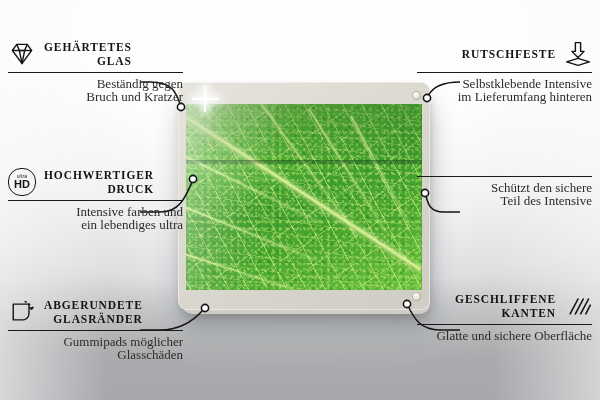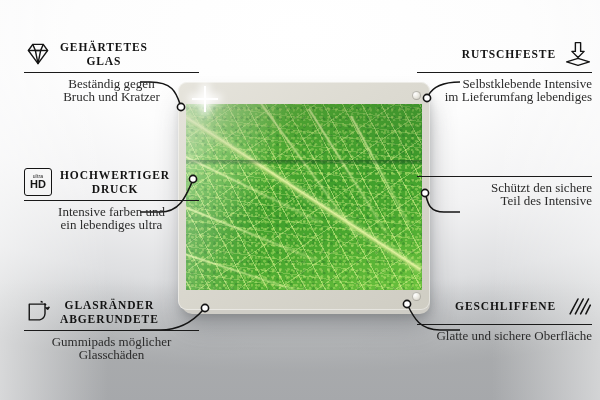--- a/index.html
+++ b/index.html
@@ -118,41 +118,41 @@
   .pad{
     position:absolute;width:9px;height:9px;border-radius:50%;
     background:radial-gradient(circle at 35% 32%, #ffffff 0%, #e9e7df 45%, #bdbbb2 100%);
     box-shadow:inset 0 0 0 1px rgba(140,138,130,.55);
   }
   .pad-tr{right:9px;top:9px;}
   .pad-br{right:9px;bottom:9px;}
 
   
   .callout{position:absolute;width:175px;}
-  .c-left{left:24px;text-align:center;}
+  .c-left{left:8px;text-align:right;}
   .c-right{right:8px;text-align:right;}
 
   .c-head{display:flex;align-items:center;gap:8px;}
   .c-right .c-head{flex-direction:row-reverse;}
   .c-title{
     font-size:11.5px;letter-spacing:.9px;line-height:14px;
     color:#131313;font-weight:700;text-transform:uppercase;
     font-family:"Liberation Serif", serif;
   }
   .c-rule{
     height:1px;background:#1a1a1a;margin:4px 0 5px 0;width:100%;
   }
   .c-sub{
     font-size:13px;line-height:12.5px;color:#2b2b2b;
     font-family:"Liberation Serif", serif;
   }
   .ico{width:28px;height:28px;flex:0 0 28px;color:#141414;}
   .ico svg{display:block;width:28px;height:28px;}
   .hdbox{
-    width:26px;height:26px;flex:0 0 26px;border:1.6px solid #141414;border-radius:3px;
+    width:26px;height:26px;flex:0 0 26px;border:1.6px solid #141414;border-radius:13px;
     display:flex;flex-direction:column;align-items:center;justify-content:center;color:#141414;
   }
   .hd-s{font-size:5px;letter-spacing:.2px;line-height:5px;font-family:"Liberation Sans",sans-serif;}
   .hd-b{font-size:11px;font-weight:700;line-height:11px;font-family:"Liberation Sans",sans-serif;}
 
   
   #co-glass{top:40px;}
   #co-print{top:168px;}
   #co-edges{top:298px;}
   #co-pads{top:40px;}
@@ -253,22 +253,22 @@
   <div class="callout c-left" id="co-edges">
     <div class="c-head">
       <span class="ico">
         <svg viewBox="0 0 32 32" fill="none" stroke="currentColor" stroke-width="1.6">
           <path d="M6 7 V25 H18 A8 8 0 0 0 24 18 V7 Z" stroke-linejoin="round"></path>
           <path d="M19 4 A11 11 0 0 1 27 13" stroke-dasharray="2.5 2.5"></path>
           <path d="M27 13 L24.5 10.5 M27 13 L29 10"></path>
         </svg>
       </span>
       <div>
+        <div class="c-title">ABGERUNDETE</div>
         <div class="c-title">GLASRÄNDER</div>
-        <div class="c-title">ABGERUNDETE</div>
       </div>
     </div>
     <div class="c-rule"></div>
     <div class="c-sub">Gummipads möglicher</div>
     <div class="c-sub">Glasschäden</div>
   </div>
 
   <div class="callout c-right" id="co-pads">
     <div class="c-head">
       <span class="ico">
@@ -276,40 +276,41 @@
           <path d="M13 3 H19 V13 H23 L16 20 L9 13 H13 Z"></path>
           <path d="M16 21 L29 25 L16 29 L3 25 Z"></path>
         </svg>
       </span>
       <div>
         <div class="c-title">RUTSCHFESTE</div>
       </div>
     </div>
     <div class="c-rule"></div>
     <div class="c-sub">Selbstklebende Intensive</div>
-    <div class="c-sub">im Lieferumfang lebendiges</div>
+    <div class="c-sub">im Lieferumfang hinteren</div>
   </div>
 
   <div class="callout c-right" id="co-film">
     <div class="c-rule"></div>
     <div class="c-sub">Schützt den sichere</div>
     <div class="c-sub">Teil des Intensive</div>
   </div>
 
   <div class="callout c-right" id="co-ground">
     <div class="c-head">
       <span class="ico">
         <svg viewBox="0 0 32 32" fill="none" stroke="currentColor" stroke-width="1.8" stroke-linecap="round">
           <path d="M7 25 L16 8"></path>
             <path d="M13 25 L22 8"></path>
           <path d="M19 25 L28 8"></path>
             <path d="M25 25 L30 15"></path>
         </svg>
       </span>
       <div>
         <div class="c-title">GESCHLIFFENE</div>
+        <div class="c-title">KANTEN</div>
       </div>
     </div>
     <div class="c-rule"></div>
     <div class="c-sub">Glatte und sichere Oberfläche</div>
   </div>
 
 </div>
 
 </body></html>

